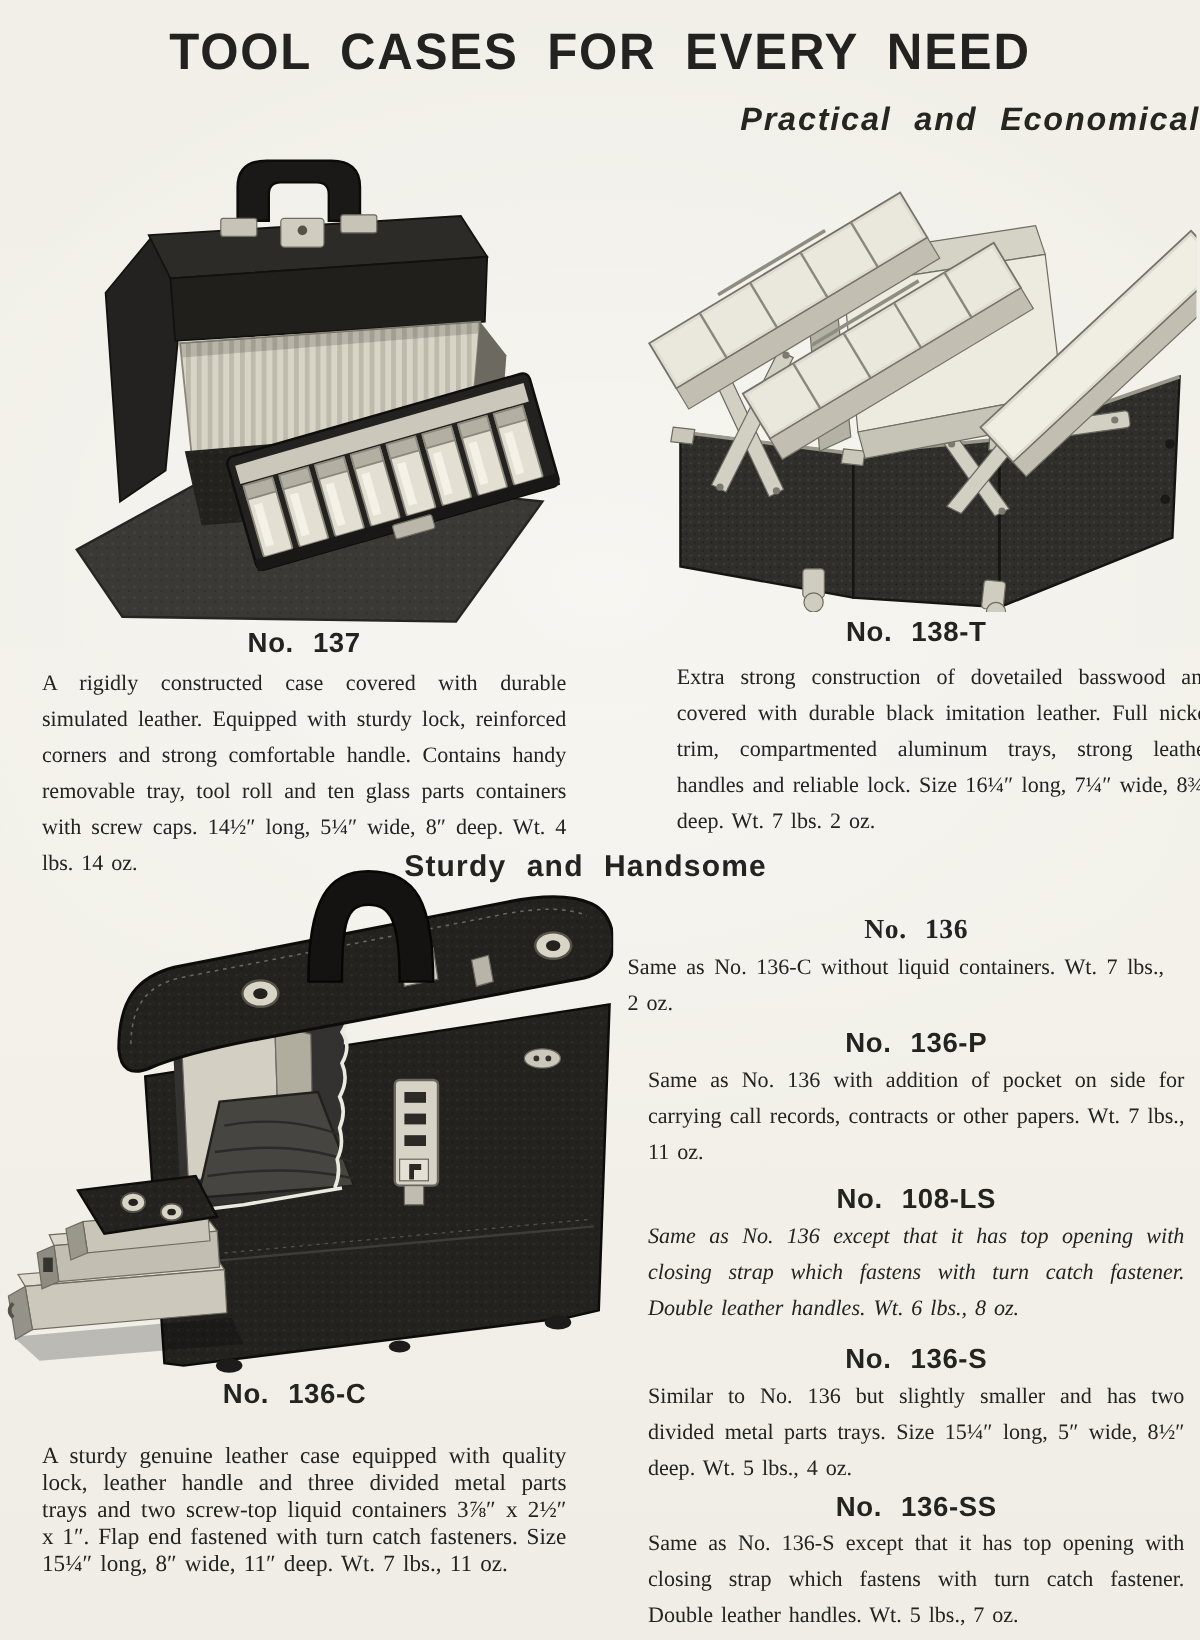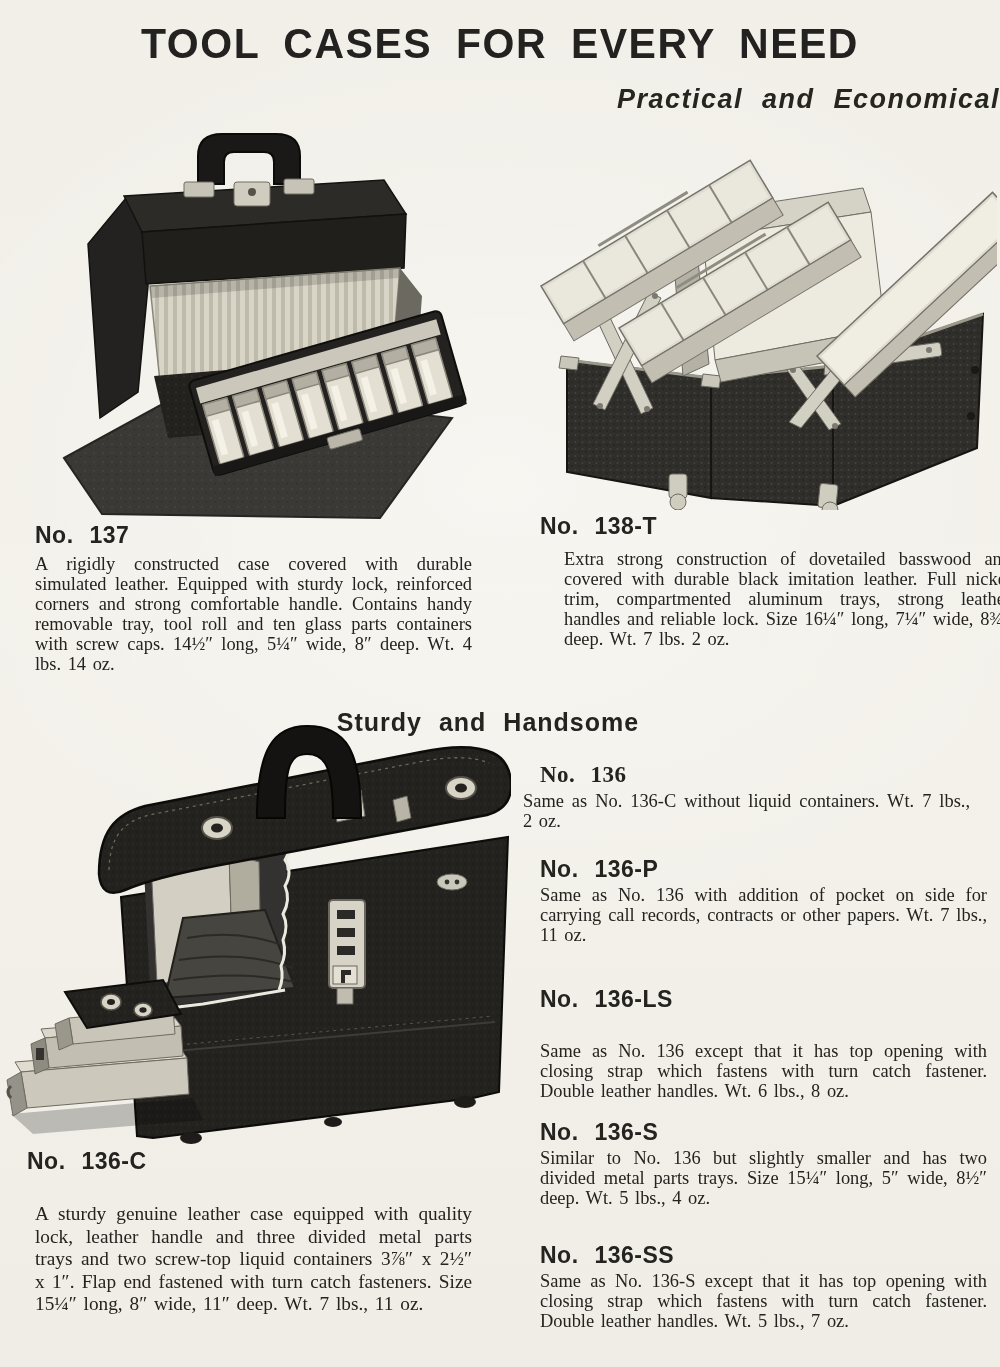--- a/index.html
+++ b/index.html
@@ -29,24 +29,24 @@
   }
   .section-heading {
     top:708px; left:0; width:976px; text-align:center;
     font-family:"Liberation Sans","DejaVu Sans",sans-serif;
     font-weight:bold; font-size:25px; letter-spacing:1px; word-spacing:9px;
     color:#242320;
   }
   .prod-head {
     font-family:"Liberation Sans","DejaVu Sans",sans-serif;
     font-weight:bold; font-size:23px; letter-spacing:0.5px; word-spacing:9px;
-    text-align:left; color:#242320;
+    text-align:center; color:#242320;
   }
   .desc {
-    font-size:18.4px; line-height:20px; text-align:justify;
+    font-size:18.4px; line-height:30px; text-align:justify;
     word-spacing:2px; color:#242320;
   }
   .desc-lg { font-size:19.3px; line-height:22.6px; }
   figure { position:absolute; }
   svg { display:block; }
 </style>
 </head>
 <body>
 
 <div class="abs page-title">TOOL CASES FOR EVERY NEED</div>
@@ -313,20 +313,20 @@
 
 <div class="abs prod-head" style="left:27px; top:1148px; width:437px;">No. 136-C</div>
 <div class="abs desc desc-lg" style="left:35px; top:1203px; width:437px;">A sturdy genuine leather case equipped with quality lock, leather handle and three divided metal parts trays and two screw-top liquid containers 3⅞″ x 2½″ x 1″.  Flap end fastened with turn catch fasteners.  Size 15¼″ long, 8″ wide, 11″ deep.  Wt. 7 lbs., 11 oz.</div>
 
 <div class="abs prod-head" style="left:540px; top:762px; width:447px;font-family:Liberation Serif, serif;">No. 136</div>
 <div class="abs desc" style="left:523px; top:791px; width:447px;">Same as No. 136-C without liquid containers.  Wt. 7 lbs., 2 oz.</div>
 
 <div class="abs prod-head" style="left:540px; top:856px; width:447px;">No. 136-P</div>
 <div class="abs desc" style="left:540px; top:885px; width:447px;">Same as No. 136 with addition of pocket on side for carrying call records, contracts or other papers.  Wt. 7 lbs., 11 oz.</div>
 
-<div class="abs prod-head" style="left:540px; top:986px; width:447px;">No. 136-LS</div>
-<div class="abs desc" style="left:540px; top:1041px; width:447px;">Same as No. 136 except that it has top opening with closing strap which fastens with turn catch fastener.  Double leather handles.  Wt. 6 lbs., 8 oz.</div>
+<div class="abs prod-head" style="left:540px; top:986px; width:447px;">No. 108-LS</div>
+<div class="abs desc" style="left:540px; top:1015px; width:447px;font-style:italic;">Same as No. 136 except that it has top opening with closing strap which fastens with turn catch fastener.  Double leather handles.  Wt. 6 lbs., 8 oz.</div>
 
 <div class="abs prod-head" style="left:540px; top:1119px; width:447px;">No. 136-S</div>
 <div class="abs desc" style="left:540px; top:1148px; width:447px;">Similar to No. 136 but slightly smaller and has two divided metal parts trays.  Size 15¼″ long, 5″ wide, 8½″ deep.  Wt. 5 lbs., 4 oz.</div>
 
 <div class="abs prod-head" style="left:540px; top:1242px; width:447px;">No. 136-SS</div>
 <div class="abs desc" style="left:540px; top:1271px; width:447px;">Same as No. 136-S except that it has top opening with closing strap which fastens with turn catch fastener.  Double leather handles.  Wt. 5 lbs., 7 oz.</div>
 
 </body></html>

